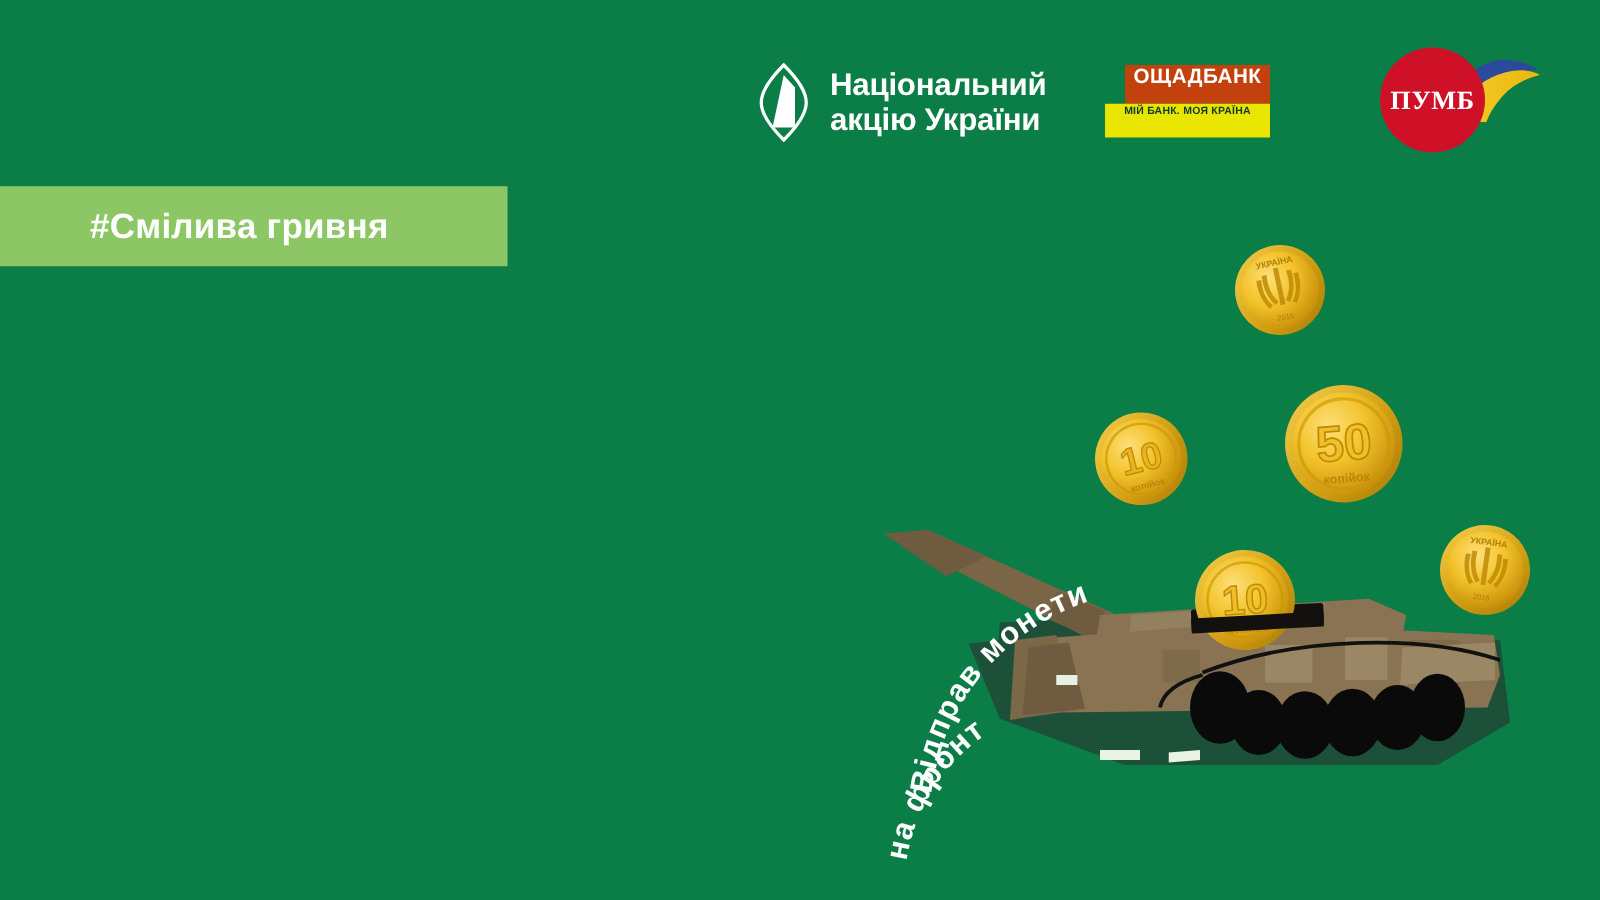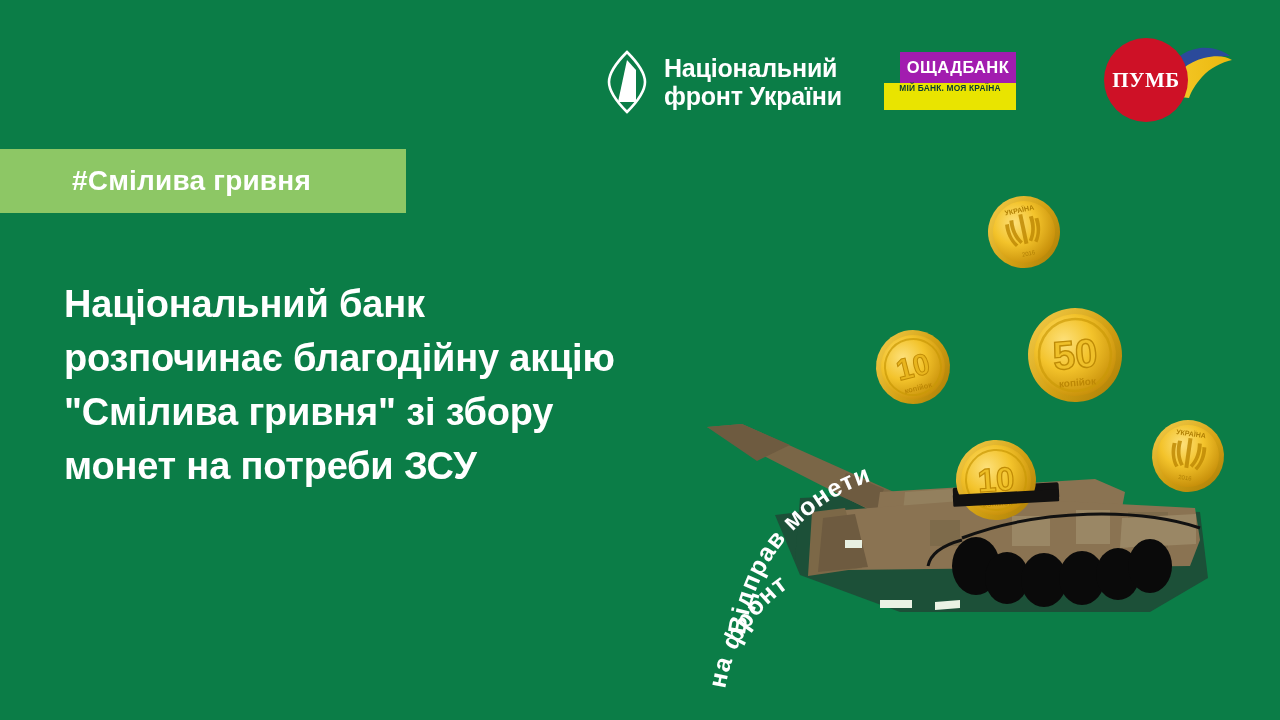--- a/index.html
+++ b/index.html
@@ -15,21 +15,21 @@
   
   .logo-row{position:absolute;top:0;left:0;width:1260px;height:140px;text-decoration:underline;}
 
   
   .nbu{position:absolute;left:604px;top:50px;display:flex;align-items:center;gap:14px;}
   .nbu-mark{width:46px;height:64px;flex:0 0 auto;}
   .nbu-text{color:#ffffff;font-size:25px;font-weight:bold;line-height:1.12;letter-spacing:-0.2px;white-space:pre;}
 
   
   .oschad{position:absolute;left:884px;top:52px;width:132px;}
-  .oschad-top{background:#a21caf;height:31px;display:flex;align-items:center;justify-content:center;margin-left:16px;}
+  .oschad-top{background:#c2410c;height:31px;display:flex;align-items:flex-start;justify-content:center;margin-left:16px;}
   .oschad-top span{color:#ffffff;font-size:16.5px;font-weight:bold;letter-spacing:0.4px;}
   .oschad-bot{background:#E9E400;height:27px;display:flex;align-items:flex-start;justify-content:center;}
   .oschad-bot span{color:#0C3B31;font-size:8.4px;font-weight:bold;letter-spacing:0.2px;}
 
   
   .pumb{position:absolute;left:1104px;top:38px;width:130px;height:86px;text-align:center;}
   .pumb-circle{position:absolute;left:0;top:0;width:84px;height:84px;border-radius:50%;background:#CE1126;}
   .pumb-label{position:absolute;left:0;top:0;width:84px;height:84px;display:flex;align-items:center;justify-content:center;
     color:#ffffff;font-family:"Liberation Serif","DejaVu Serif",serif;font-size:21px;font-weight:bold;letter-spacing:0.5px;}
   .pumb-ribbon{position:absolute;left:56px;top:6px;width:74px;height:54px;}
@@ -181,21 +181,21 @@
     <rect x="953" y="492" width="106" height="12" rx="1" transform="rotate(-3 1006 498)" fill="#121110"></rect>
   </svg>
 
   <div class="logo-row">
 
     <div class="nbu">
       <svg class="nbu-mark" viewBox="0 0 46 64" xmlns="http://www.w3.org/2000/svg">
         <path d="M23 2 C33 12 41 22 41 32 C41 42 33 52 23 62 C13 52 5 42 5 32 C5 22 13 12 23 2 Z" fill="none" stroke="#ffffff" stroke-width="2.6"></path>
         <path d="M23 10 L32 20 L32 52 L14 52 Z" fill="#ffffff"></path>
       </svg>
-      <div class="nbu-text"><span>Національний</span><br><span>фронт України</span></div>
+      <div class="nbu-text"><span>Національний</span><br><span>акцію України</span></div>
     </div>
 
     <div class="oschad">
       <div class="oschad-top">
         <span>ОЩАДБАНК</span>
       </div>
       <div class="oschad-bot">
         <span>МІЙ БАНК. МОЯ КРАЇНА</span>
       </div>
     </div>
@@ -213,18 +213,14 @@
       <div class="pumb-circle"></div>
       <div class="pumb-label">ПУМБ</div>
     </div>
 
   </div>
 
   <div class="hashtag-band">
     <span>#Смілива гривня</span>
   </div>
 
-  <div class="headline">Національний банк
-розпочинає благодійну акцію
-"Смілива гривня" зі збору
-монет на потреби ЗСУ</div>
 
 </div>
 
 </body></html>

